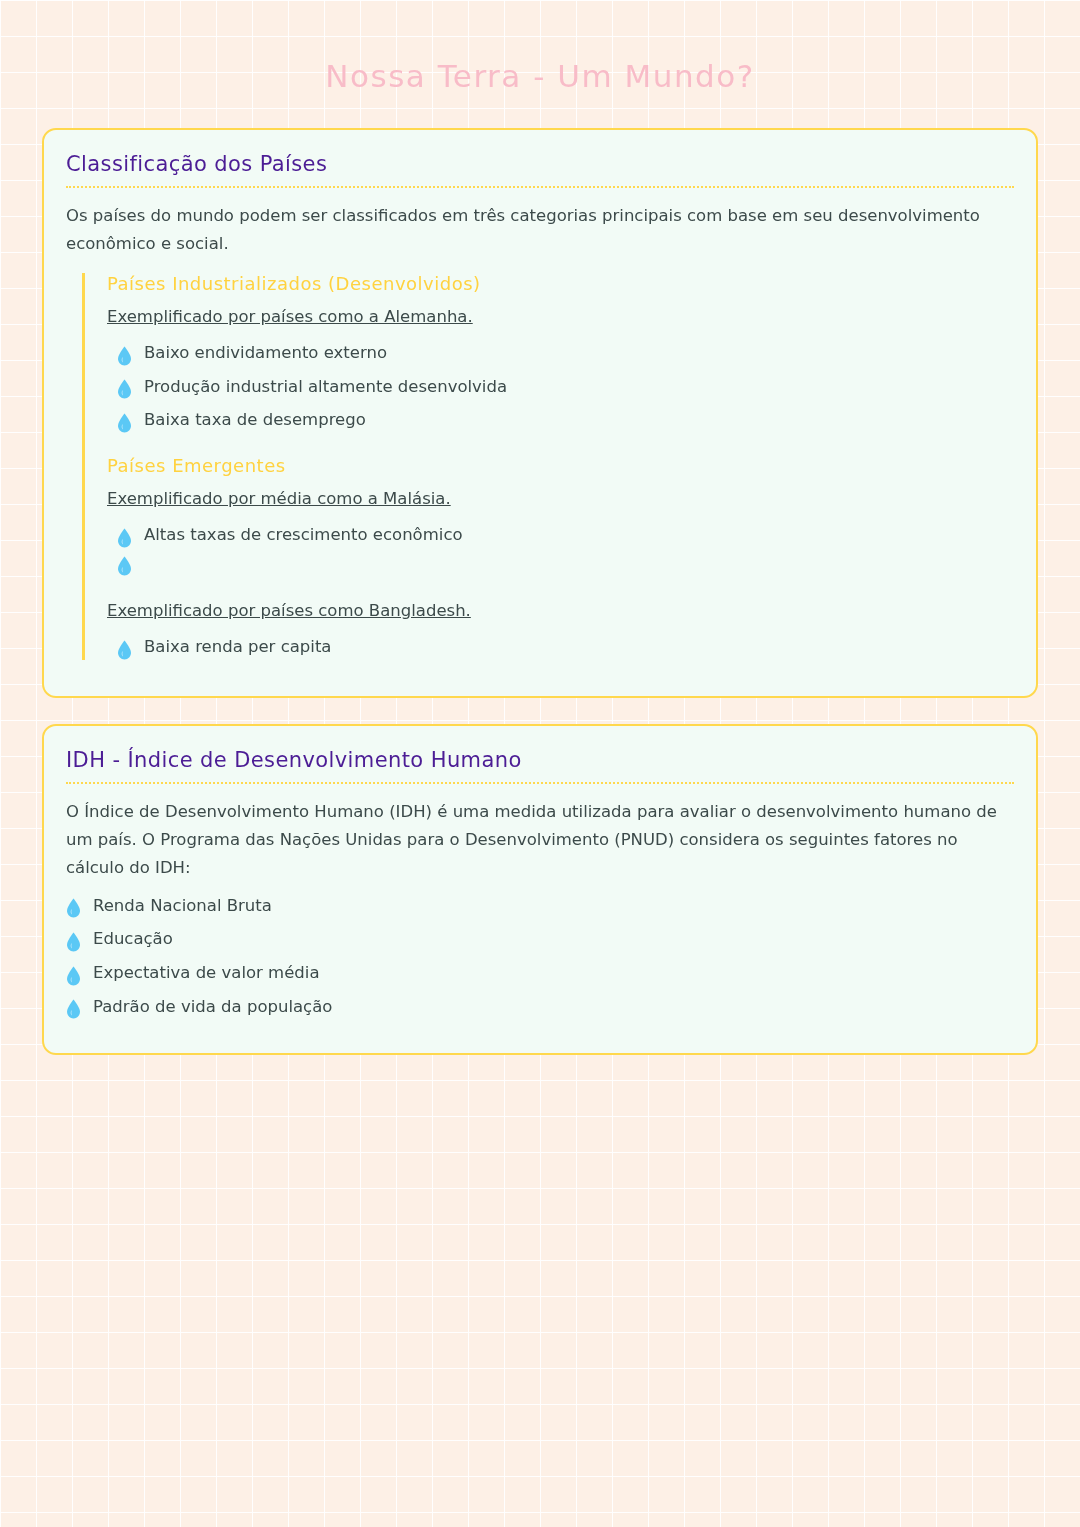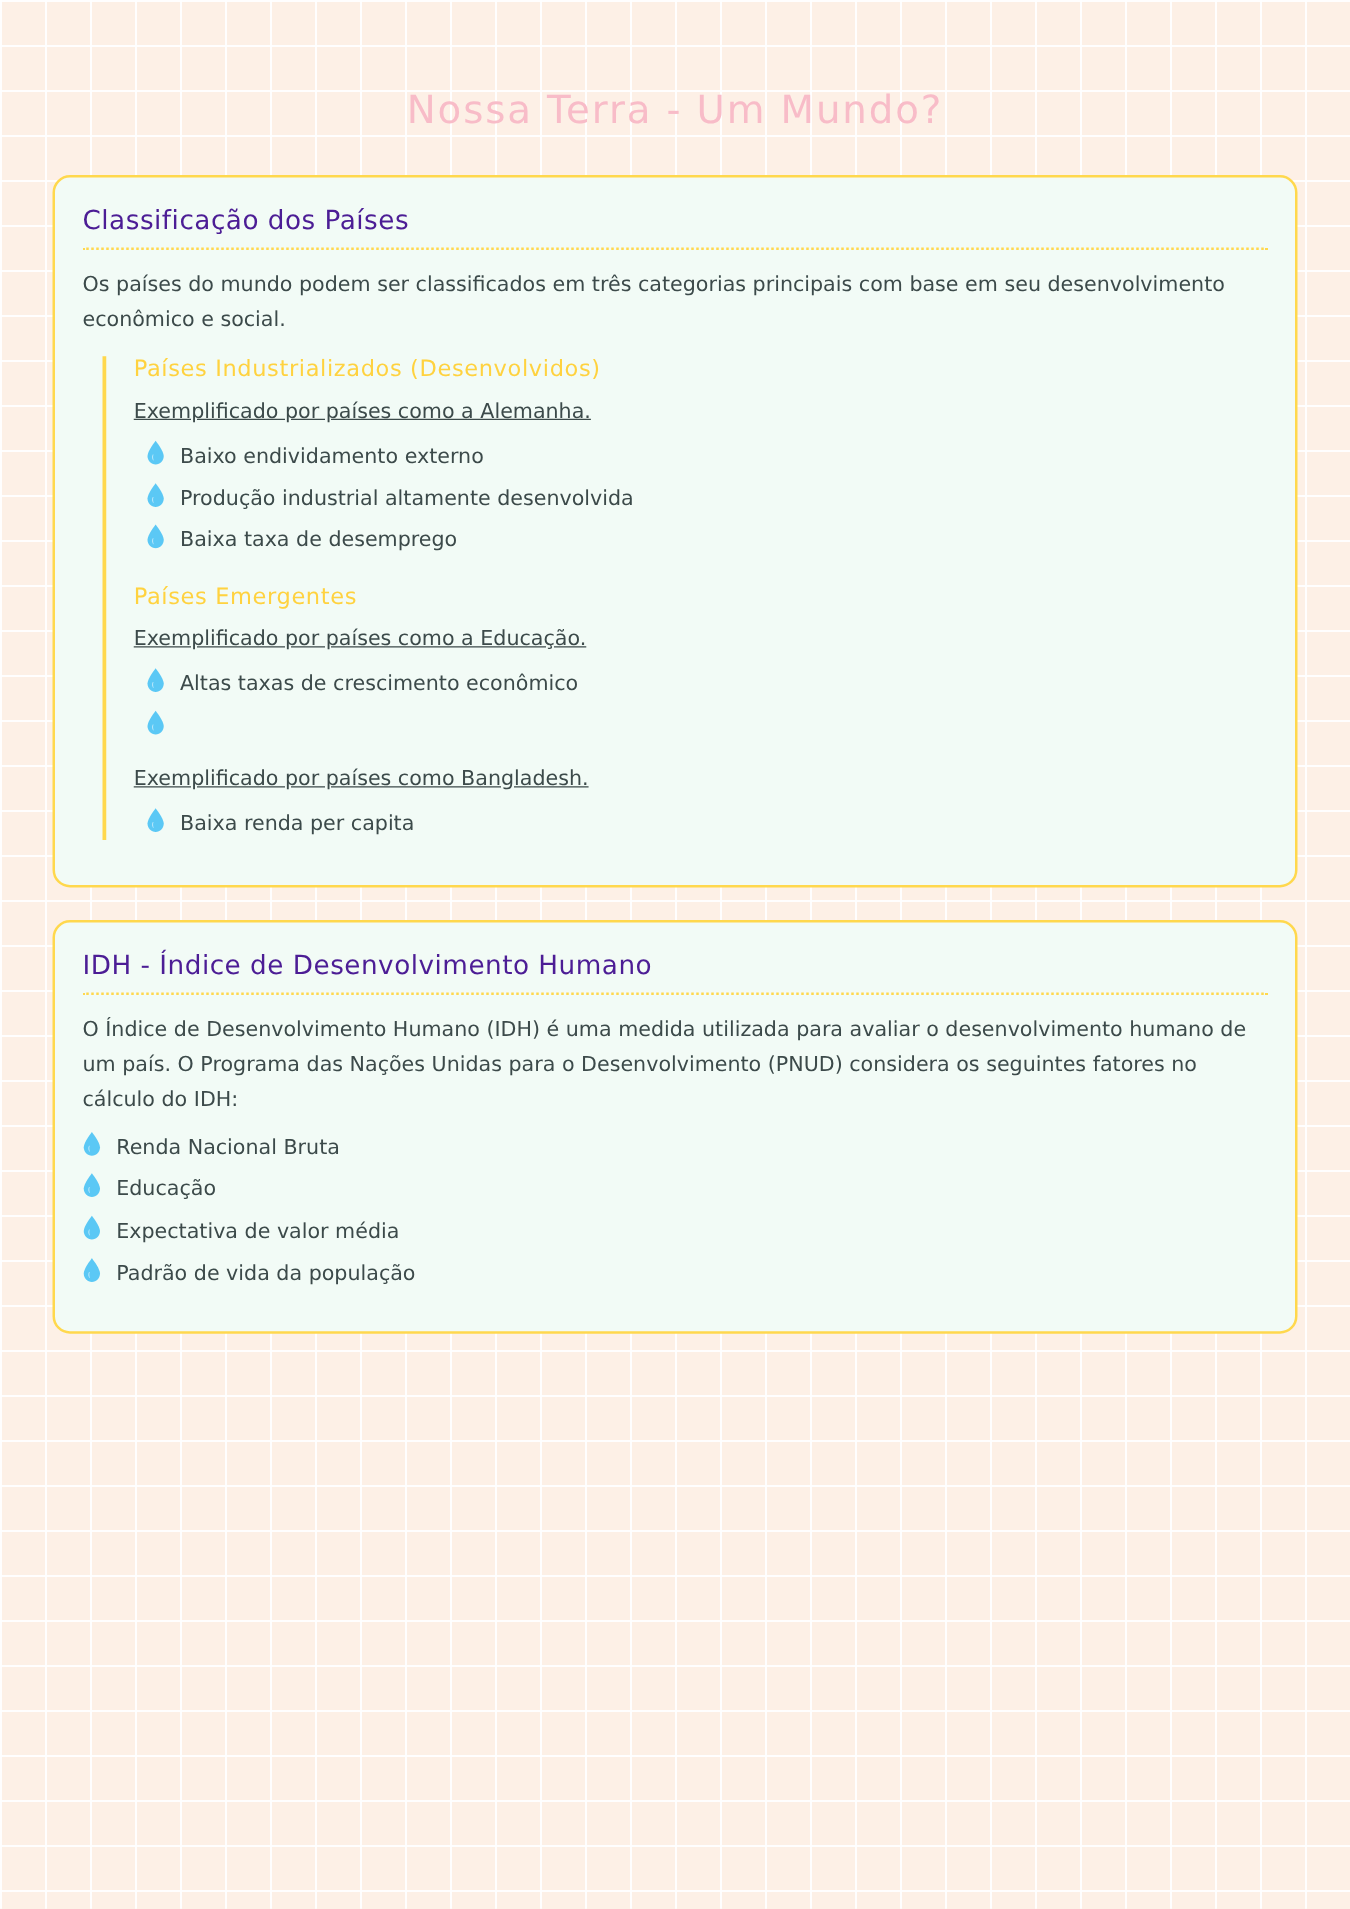--- a/index.html
+++ b/index.html
@@ -15,21 +15,21 @@
       linear-gradient(to bottom, rgba(255,255,255,0.95) 1.5px, transparent 1.5px);
     background-size: 36px 36px;
     font-family: "DejaVu Sans", sans-serif;
     overflow: hidden;
     position: relative;
   }
 
   .page {
     position: absolute;
     inset: 0;
-    padding: 12px 42px;
+    padding: 0 42px;
     box-sizing: border-box;
   }
 
   .doc-title {
     text-align: center;
     font-size: 31px;
     color: #f8bcc8;
     letter-spacing: 1.5px;
     margin-top: 58px;
     margin-bottom: 34px;
@@ -91,21 +91,21 @@
   ul.drops {
     list-style: none;
     margin: 0;
     padding: 0 0 0 10px;
   }
   ul.drops.flush {
     padding-left: 0;
   }
   ul.drops li {
     display: flex;
-    align-items: flex-start;
+    align-items: flex-end;
     gap: 12px;
     font-size: 16.5px;
     color: #3c4a4a;
     line-height: 1.55;
     margin-bottom: 8px;
   }
   .drop-icon {
     flex: 0 0 auto;
     width: 15px;
     height: 20px;
@@ -156,21 +156,21 @@
                 <path d="M7.5 0.5 C7.5 0.5 1 8.5 1 12.8 C1 16.5 3.9 19.5 7.5 19.5 C11.1 19.5 14 16.5 14 12.8 C14 8.5 7.5 0.5 7.5 0.5 Z" fill="#5bc8f5"></path>
                 <path d="M5.2 11.5 C4.2 13.4 4.6 15.6 6.1 16.6 C5.4 14.9 5.2 13.2 5.8 11.6 Z" fill="#bfe9fb"></path>
               </svg>
           </span>
           <span>Baixa taxa de desemprego</span>
         </li>
       </ul>
       <div class="spacer-sm"></div>
 
       <h3 class="sub-title">Países Emergentes</h3>
-      <p class="sub-desc">Exemplificado por países como a Educação.</p>
+      <p class="sub-desc">Exemplificado por média como a Malásia.</p>
       <ul class="drops">
         <li>
           <span class="drop-icon">
             <svg width="15" height="20" viewBox="0 0 15 20">
                 <path d="M7.5 0.5 C7.5 0.5 1 8.5 1 12.8 C1 16.5 3.9 19.5 7.5 19.5 C11.1 19.5 14 16.5 14 12.8 C14 8.5 7.5 0.5 7.5 0.5 Z" fill="#5bc8f5"></path>
                 <path d="M5.2 11.5 C4.2 13.4 4.6 15.6 6.1 16.6 C5.4 14.9 5.2 13.2 5.8 11.6 Z" fill="#bfe9fb"></path>
               </svg>
           </span>
           <span>Altas taxas de crescimento econômico</span>
         </li>

